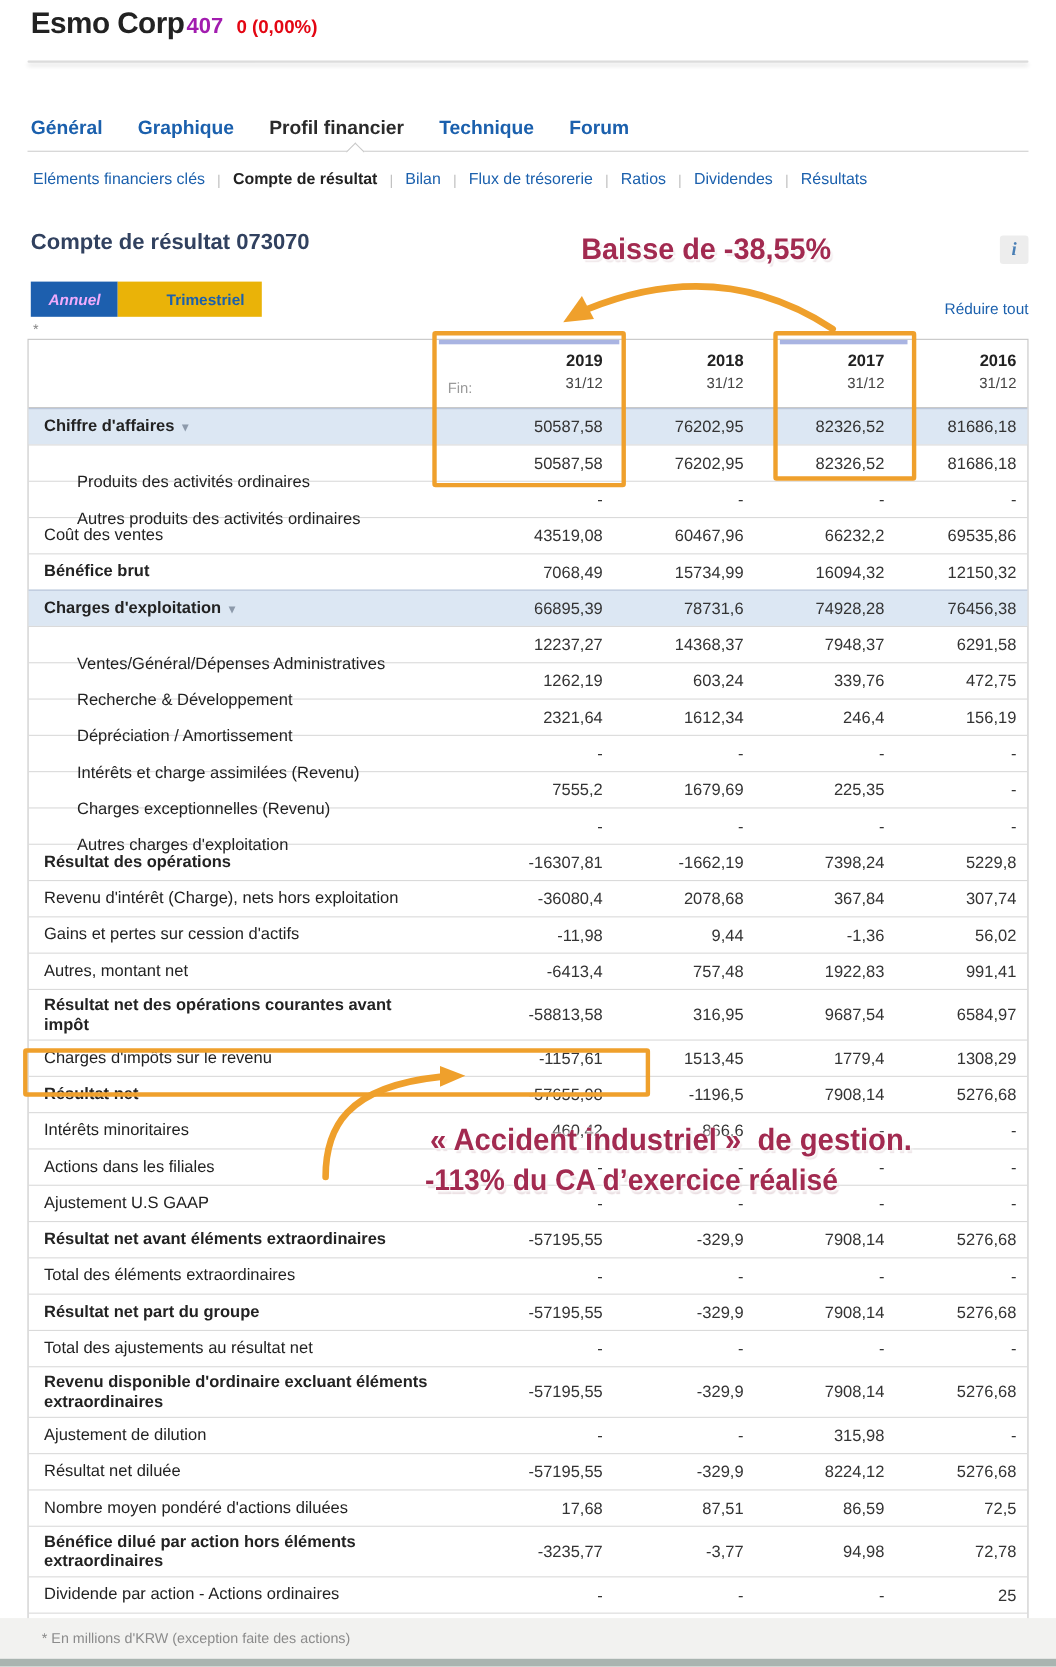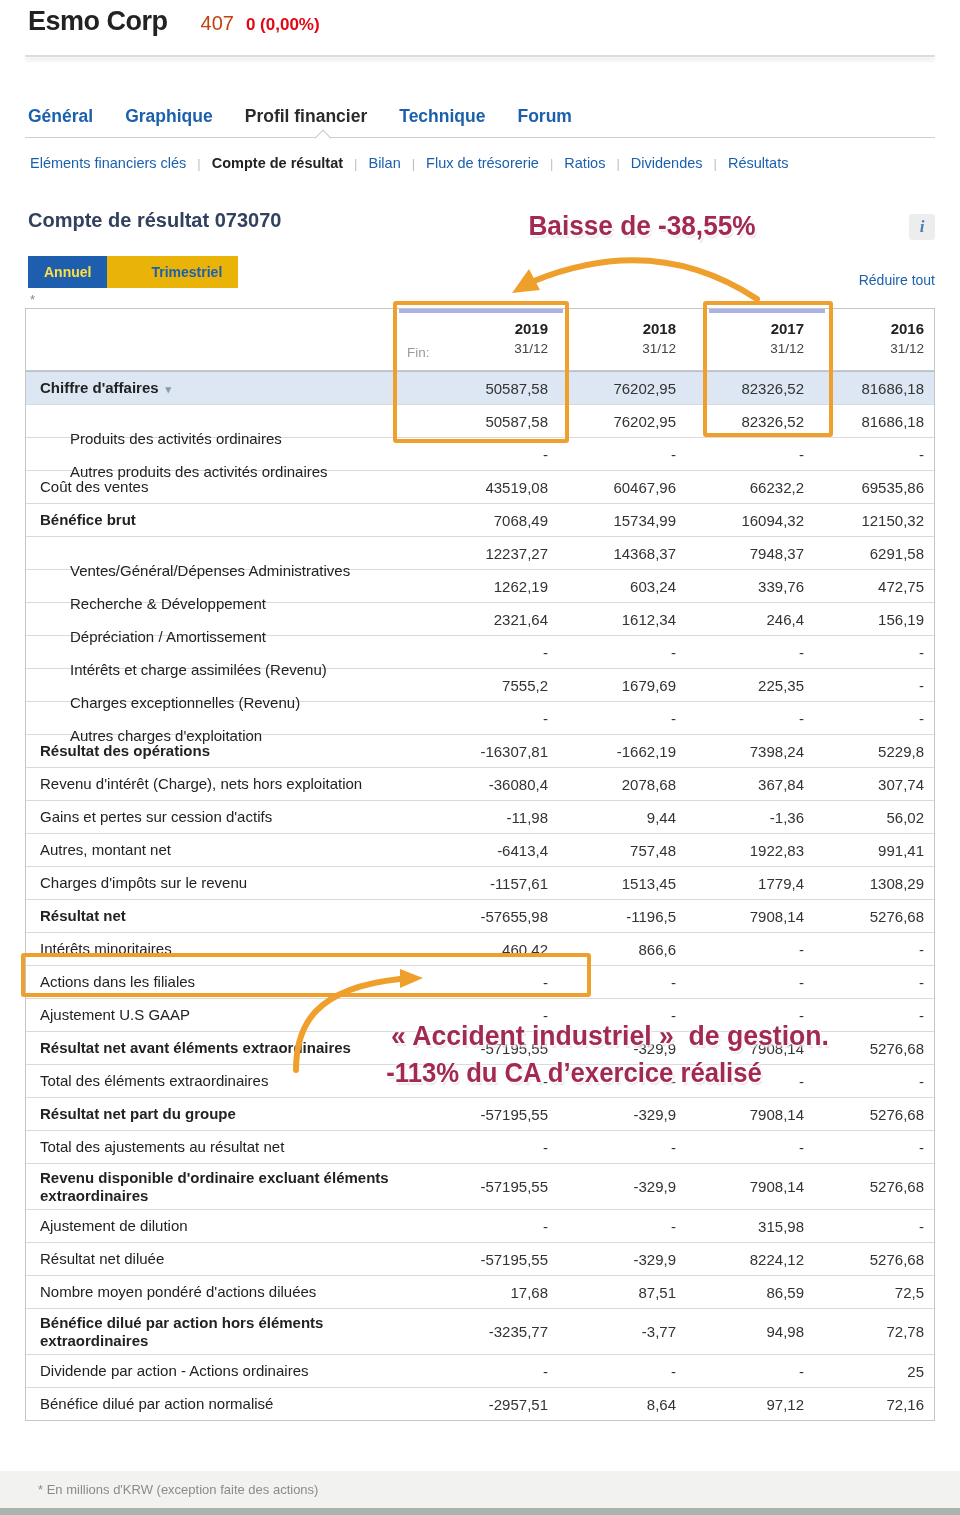--- a/index.html
+++ b/index.html
@@ -2,41 +2,41 @@
 <html><head>
 <meta charset="utf-8">
 <style>
   html,body{margin:0;padding:0;}
   body{width:960px;height:1515px;background:#fff;font-family:"Liberation Sans",sans-serif;position:relative;overflow:hidden;}
   #page{position:relative;width:960px;height:1143px;}
 
   
   #brand{position:absolute;left:28px;top:6px;display:flex;align-items:baseline;}
   #company{font-size:27px;font-weight:bold;color:#222;letter-spacing:-0.5px;}
-  #ticker{font-size:20px;font-weight:normal;color:#c2410c;margin-left:33px;}
+  #ticker{font-size:20px;font-weight:bold;color:#a21caf;margin-left:2px;}
   #change{font-size:17px;font-weight:bold;margin-left:12px;}
   #top-divider{position:absolute;left:25px;right:25px;top:55px;height:2px;background:#dcdcdc;border-radius:2px;box-shadow:0 3px 4px rgba(0,0,0,0.14);}
 
   
   #main-nav{position:absolute;left:28px;top:106px;display:flex;gap:32px;}
   .mnav{font-size:17.5px;font-weight:bold;color:#1b60ad;text-decoration:none;cursor:pointer;}
   .mnav.active{color:#2b2b2b;}
   #nav-line{position:absolute;left:25px;right:25px;top:137px;border-top:1px solid #cfcfcf;z-index:1;}
   #nav-notch{position:absolute;left:292px;top:-6.5px;width:11px;height:11px;background:#fff;transform:rotate(45deg);border-left:1px solid #c9c9c9;border-top:1px solid #c9c9c9;z-index:2;}
   #sub-nav{position:absolute;left:30px;top:155px;display:flex;align-items:center;}
   .snav{font-size:14.5px;color:#1b60ad;text-decoration:none;cursor:pointer;white-space:nowrap;}
   .snav.active{color:#222;font-weight:bold;}
   .snav-sep{color:#bfbfbf;padding:0 11px;font-size:13px;}
 
   
   #page-title{position:absolute;left:28px;top:209px;margin:0;font-size:20px;font-weight:bold;color:#31415f;}
   #info-btn{position:absolute;right:25px;top:214px;width:26px;height:26px;background:#ededed;border-radius:3px;color:#4a7fb5;font-family:"Liberation Serif",serif;font-style:italic;font-weight:bold;font-size:17px;display:flex;align-items:center;justify-content:center;cursor:pointer;}
   #toggle{position:absolute;left:28px;top:256px;display:flex;}
   .tgl{font-size:14px;font-weight:bold;padding:8px 16px;cursor:pointer;border:0;}
-  .tgl.active{background:#1d5fae;color:#fde047;}
+  .tgl.active{background:#1d5fae;color:#f0abfc;font-style:italic;}
   .tgl.inactive{background:#eab308;color:#1b60ad;padding-left:44px;}
   #collapse-link{position:absolute;right:25px;top:272px;font-size:14px;color:#1b60ad;text-decoration:none;cursor:pointer;}
   #tbl-star{position:absolute;left:30px;top:292px;font-size:13px;color:#888;}
 
   
   #ftable{position:absolute;left:25px;top:308px;width:908px;border:1px solid #c6c6c6;background:#fff;}
   #thead{display:flex;height:62px;box-sizing:border-box;border-bottom:1px solid #c9c9c9;}
   .hlabel{width:372px;box-sizing:border-box;}
   .hcol{position:relative;text-align:right;padding:11px 10px 0 0;box-sizing:border-box;}
   .hc0{width:160px;}.hc1{width:128px;}.hc2{width:128px;}.hc3{width:120px;}
@@ -173,20 +173,27 @@
           <div class="val v2">66232,2</div>
           <div class="val v3">69535,86</div>
         </div>
         <div class="trow bold">
           <div class="lbl"><span>Bénéfice brut</span></div>
           <div class="val v0">7068,49</div>
           <div class="val v1">15734,99</div>
           <div class="val v2">16094,32</div>
           <div class="val v3">12150,32</div>
         </div>
+        <div class="trow section">
+          <div class="lbl"><span>Charges d'exploitation</span><span class="chev">▾</span></div>
+          <div class="val v0">66895,39</div>
+          <div class="val v1">78731,6</div>
+          <div class="val v2">74928,28</div>
+          <div class="val v3">76456,38</div>
+        </div>
         <div class="trow indent">
           <div class="lbl"><span>Ventes/Général/Dépenses Administratives</span></div>
           <div class="val v0">12237,27</div>
           <div class="val v1">14368,37</div>
           <div class="val v2">7948,37</div>
           <div class="val v3">6291,58</div>
         </div>
         <div class="trow indent">
           <div class="lbl"><span>Recherche &amp; Développement</span></div>
           <div class="val v0">1262,19</div>
@@ -243,20 +250,27 @@
           <div class="val v2">-1,36</div>
           <div class="val v3">56,02</div>
         </div>
         <div class="trow normal">
           <div class="lbl"><span>Autres, montant net</span></div>
           <div class="val v0">-6413,4</div>
           <div class="val v1">757,48</div>
           <div class="val v2">1922,83</div>
           <div class="val v3">991,41</div>
         </div>
+        <div class="trow bold tall">
+          <div class="lbl"><span>Résultat net des opérations courantes avant impôt</span></div>
+          <div class="val v0">-58813,58</div>
+          <div class="val v1">316,95</div>
+          <div class="val v2">9687,54</div>
+          <div class="val v3">6584,97</div>
+        </div>
         <div class="trow normal">
           <div class="lbl"><span>Charges d'impôts sur le revenu</span></div>
           <div class="val v0">-1157,61</div>
           <div class="val v1">1513,45</div>
           <div class="val v2">1779,4</div>
           <div class="val v3">1308,29</div>
         </div>
         <div class="trow bold">
           <div class="lbl"><span>Résultat net</span></div>
           <div class="val v0">-57655,98</div>

